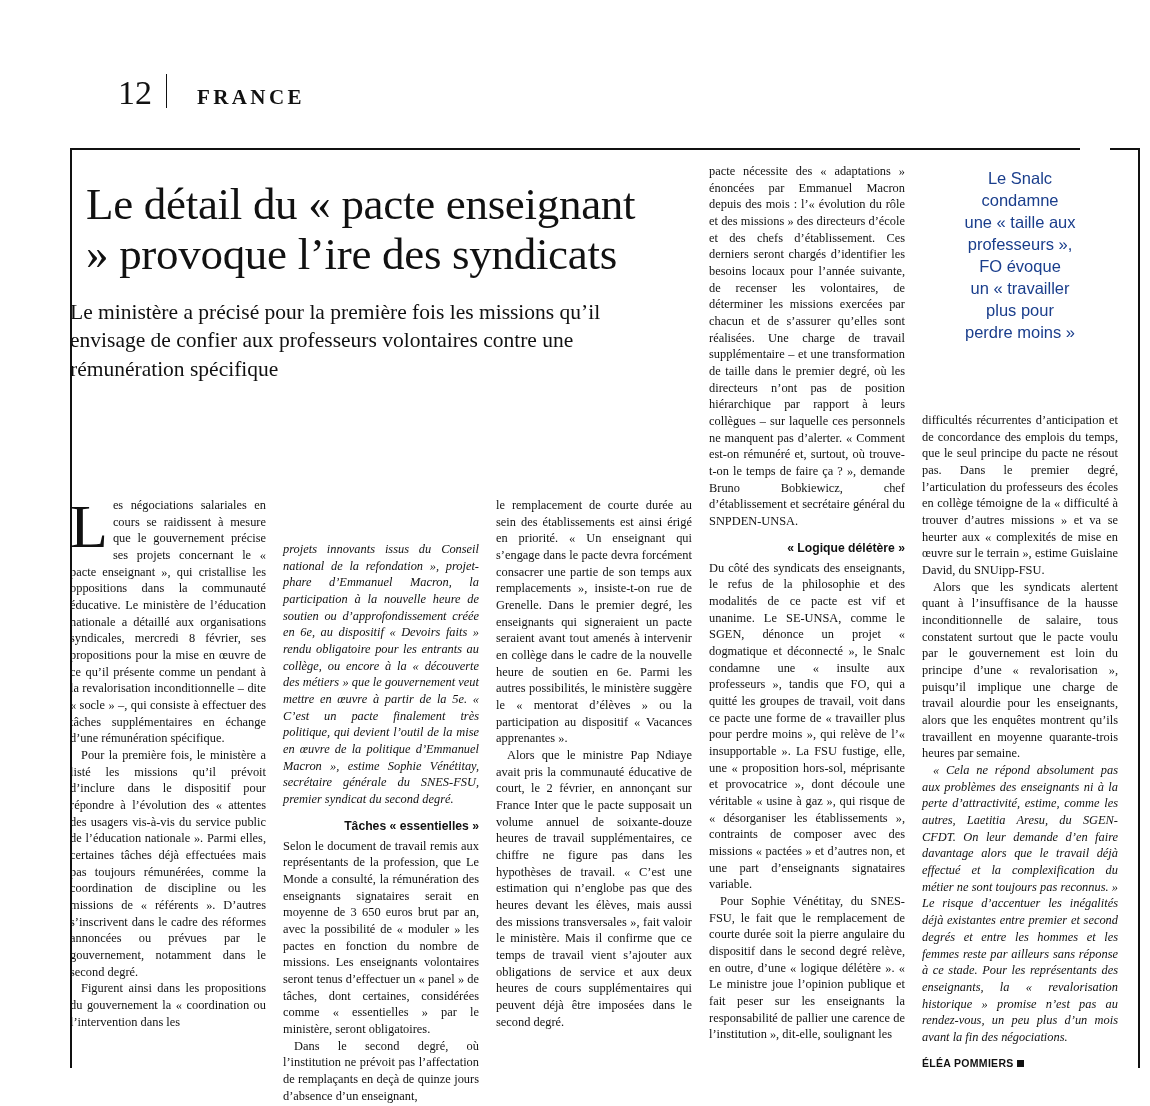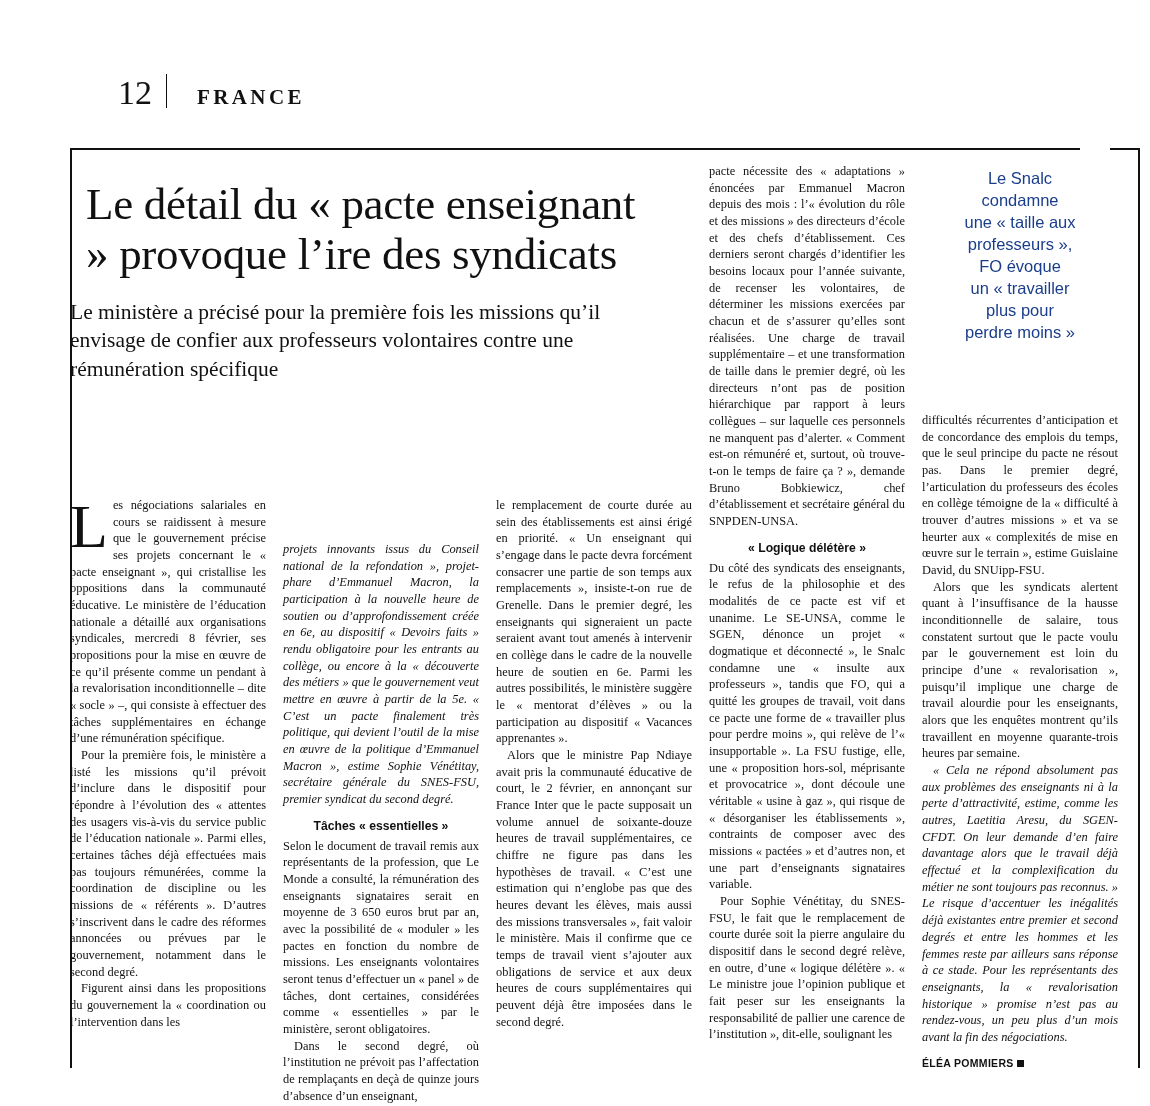--- a/index.html
+++ b/index.html
@@ -147,21 +147,21 @@
     padding: 5px 5px 0 0;
     font-weight: 400;
     color: #111;
   }
   .subhead {
     font-family: "Liberation Sans", sans-serif;
     font-weight: 700;
     font-size: 12.2px;
     line-height: 1.3;
     margin: 11px 0 3px 0;
-    text-align: center;
+    text-align: right;
     color: #111;
   }
   .it { font-style: italic; }
   .sig {
     font-family: "Liberation Sans", sans-serif;
     font-weight: 700;
     font-size: 10.5px;
     letter-spacing: 0.3px;
     text-align: left;
     margin-top: 10px;

